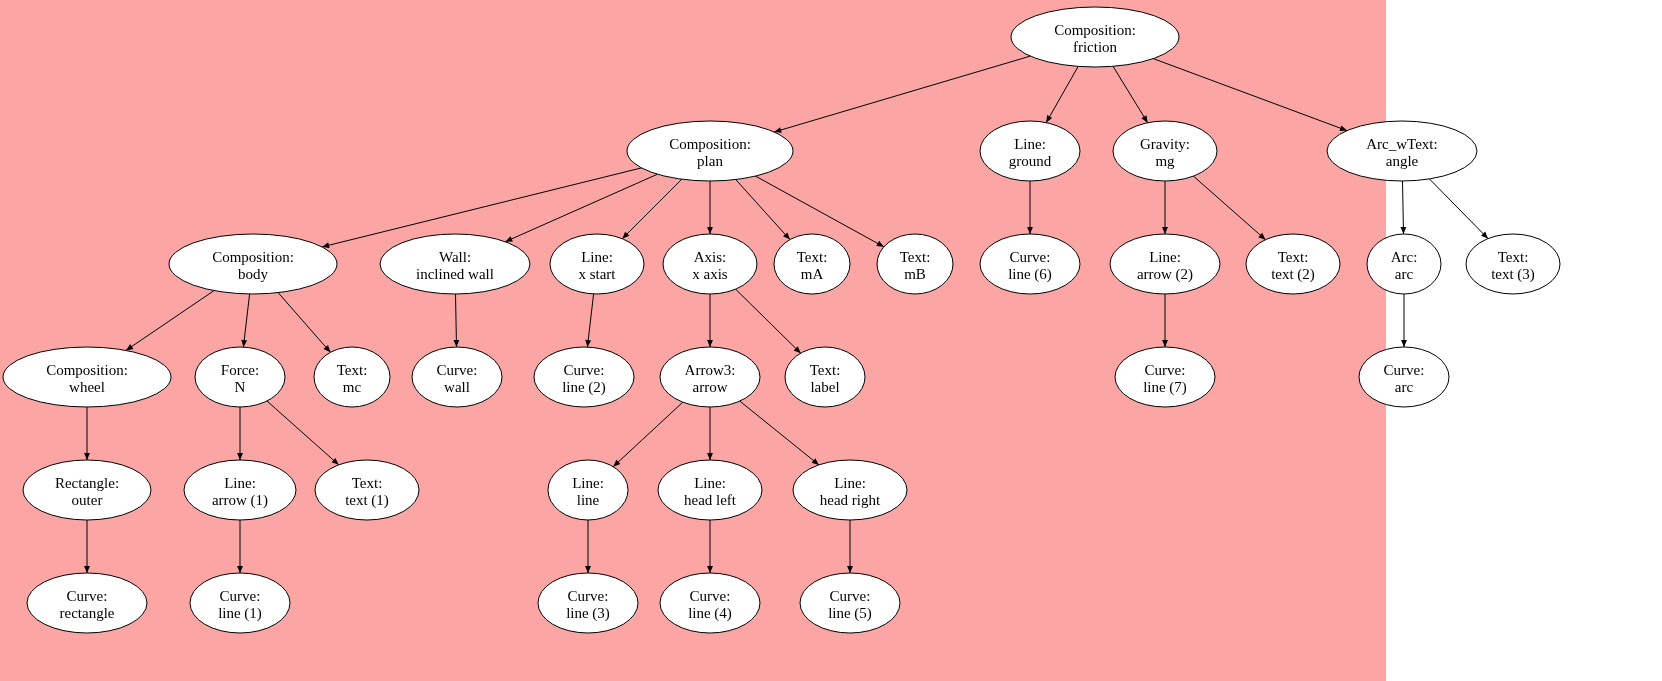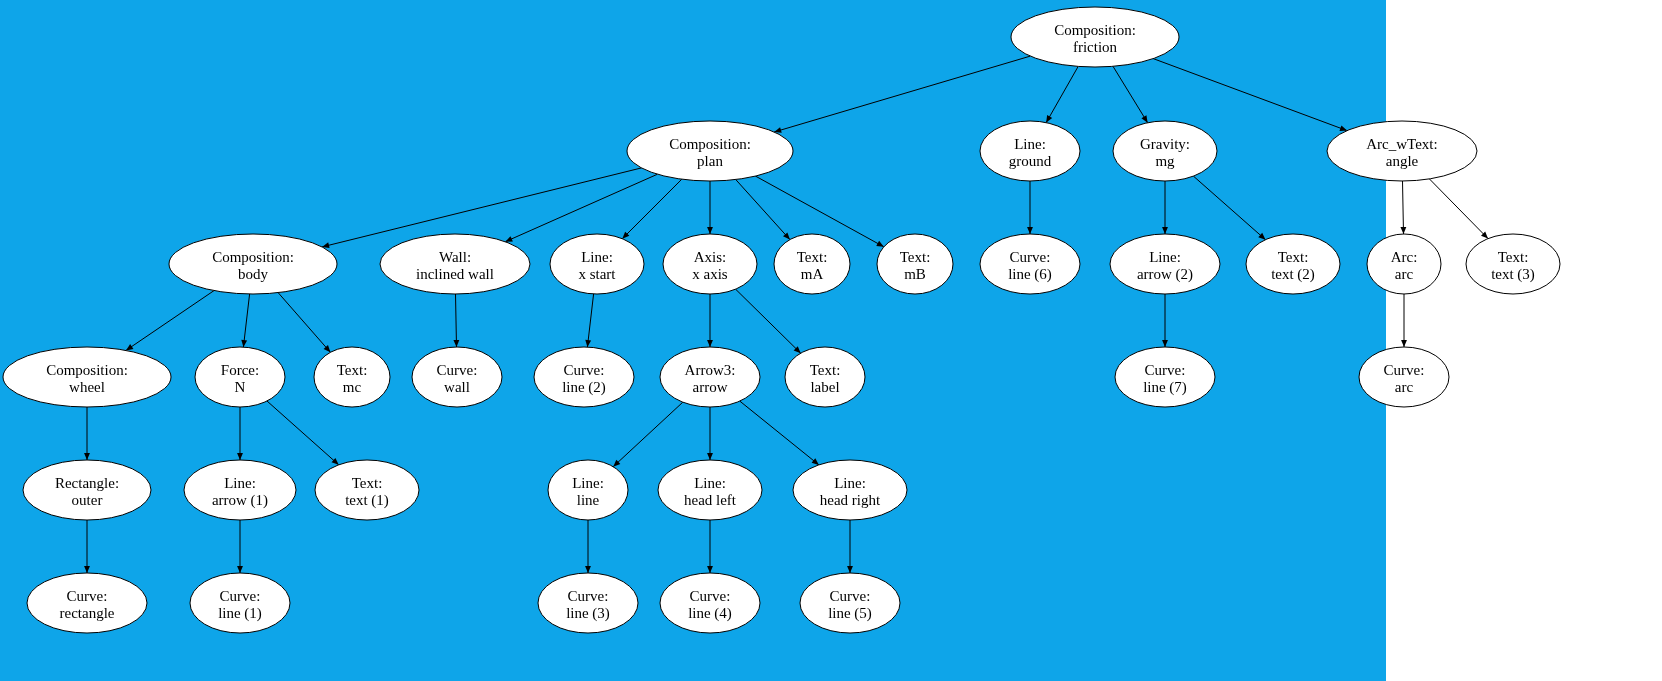--- a/index.html
+++ b/index.html
@@ -8,21 +8,21 @@
     background: #ffffff;
     width: 1662px;
     height: 681px;
     overflow: hidden;
     font-family: "Liberation Serif", serif;
   }
   #diagram-canvas {
     width: 1386px;
     height: 681px;
     position: relative;
-    background: #0ea5e9;
+    background: #fca5a5;
   }
   svg {
     display: block;
   }
   .node-ellipse {
     fill: #ffffff;
     stroke: #000000;
     stroke-width: 1;
   }
   .node-text {

